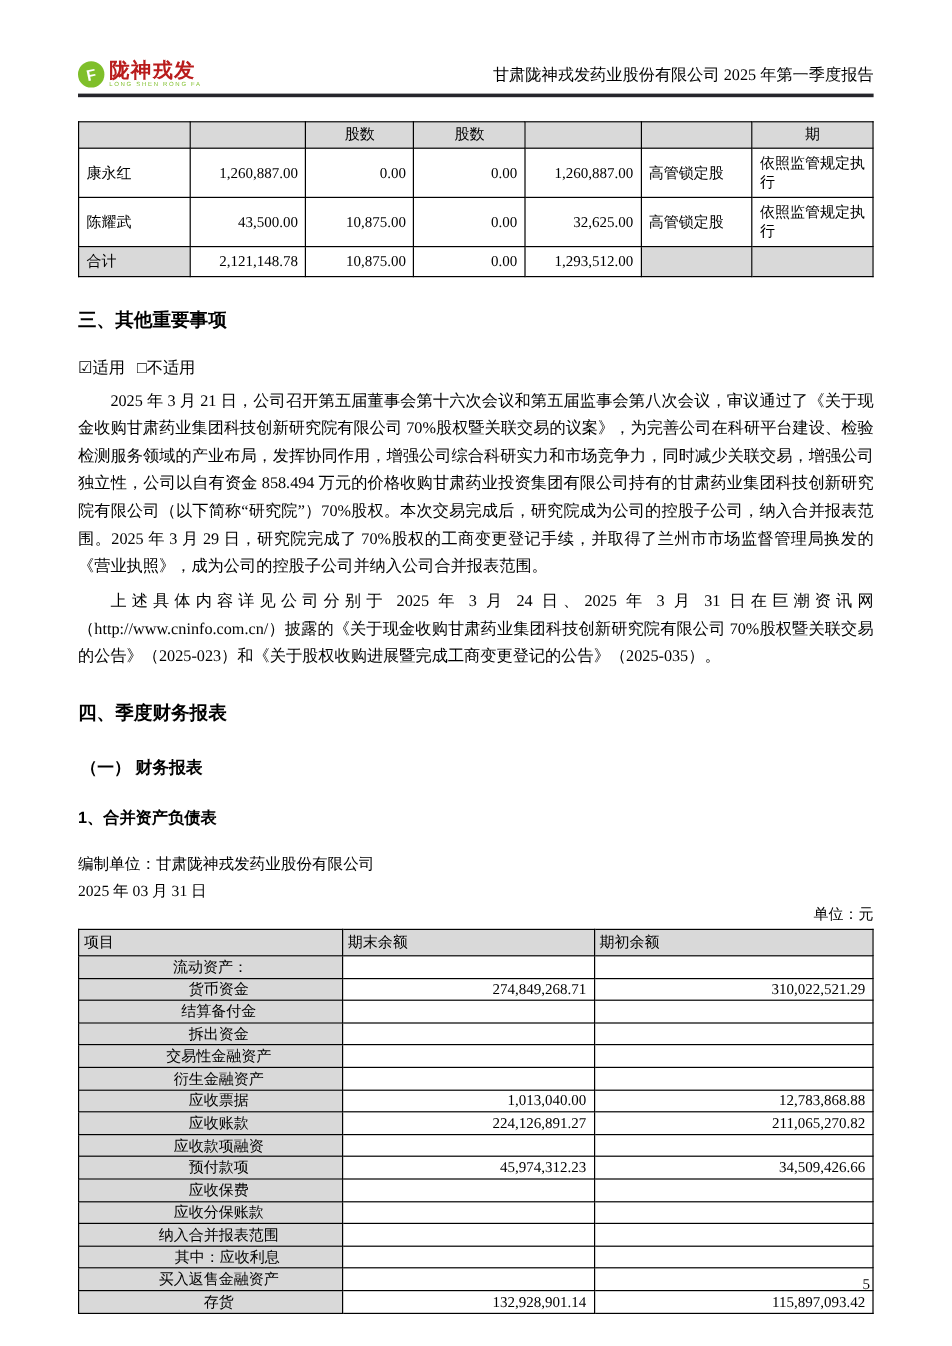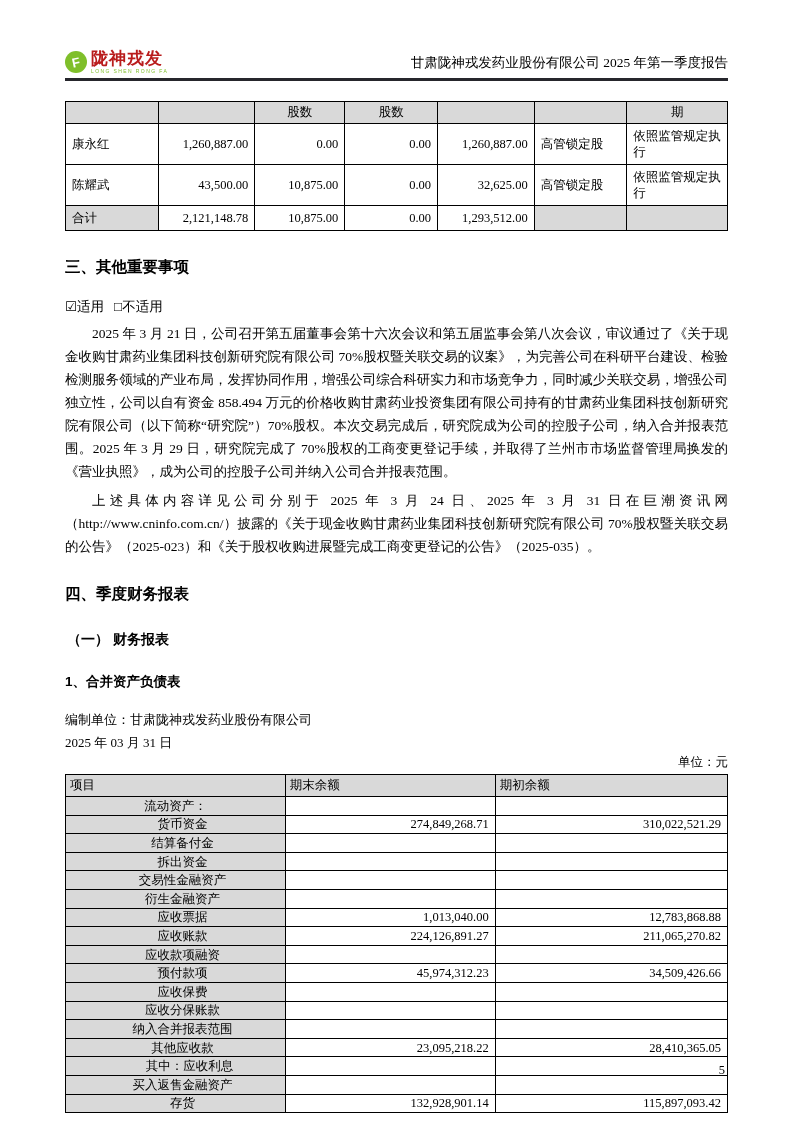--- a/index.html
+++ b/index.html
@@ -216,25 +216,20 @@
           <td class="item ind-1">应收分保账款</td>
           <td class="val"></td>
           <td class="val"></td>
         </tr>
         <tr>
           <td class="item ind-1">纳入合并报表范围</td>
           <td class="val"></td>
           <td class="val"></td>
         </tr>
         <tr>
-          <td class="item ind-1">其他应收款</td>
-          <td class="val">23,095,218.22</td>
-          <td class="val">28,410,365.05</td>
-        </tr>
-        <tr>
           <td class="item ind-2">其中：应收利息</td>
           <td class="val"></td>
           <td class="val"></td>
         </tr>
         <tr>
           <td class="item ind-1">买入返售金融资产</td>
           <td class="val"></td>
           <td class="val"></td>
         </tr>
         <tr>

